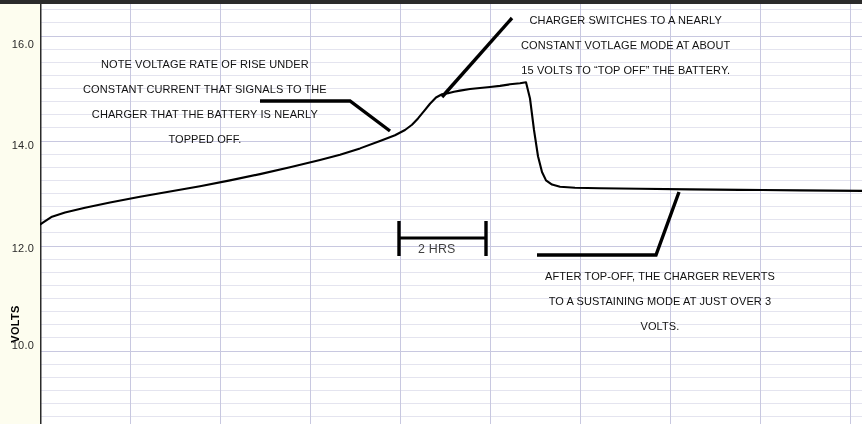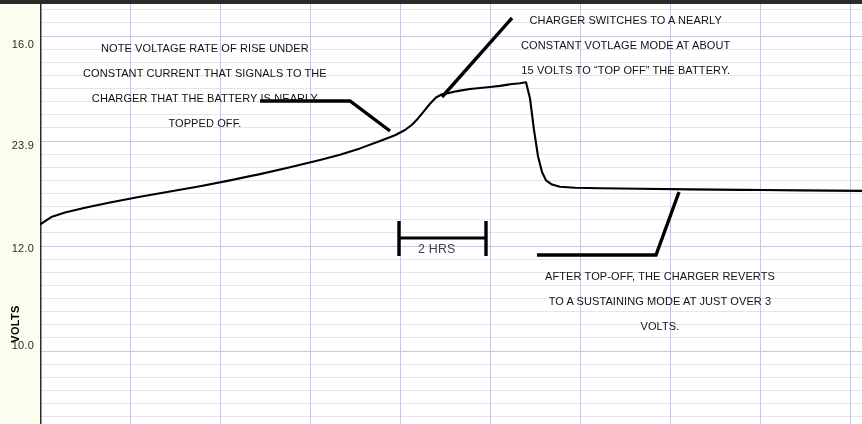--- a/index.html
+++ b/index.html
@@ -67,21 +67,21 @@
   }
   .anno {
     position: absolute;
     font-size: 11px;
     line-height: 25px;
     color: #111;
     white-space: pre;
     letter-spacing: 0.1px;
     text-align: center;
   }
-  #anno-1 { left: 83px;  top: 36px;  }
+  #anno-1 { left: 83px;  top: 52px;  }
   #anno-2 { left: 521px; top: 8px;   }
   #anno-3 { left: 545px; top: 264px; }
   #anno-4 { left: 138px; top: 370px; }
   #hrs-label {
     position: absolute;
     left: 418px;
     top: 242px;
     font-size: 12.4px;
     color: #404040;
     letter-spacing: 0.2px;
@@ -91,21 +91,21 @@
 <body>
 
 <div id="root">
 
   <div id="left-margin"></div>
   <div id="top-border"></div>
 
   <div id="axis-title">VOLTS</div>
 
   <div class="ylabel-text" style="left:0px; top:38px;">16.0</div>
-  <div class="ylabel-text" style="left:0px; top:139px;">23.9</div>
+  <div class="ylabel-text" style="left:0px; top:139px;">14.0</div>
   <div class="ylabel-text" style="left:0px; top:242px;">12.0</div>
   <div class="ylabel-text" style="left:0px; top:339px;">10.0</div>
 
   <div id="plot">
     <svg id="plot-svg" width="822" height="420">
       <g id="minor-grid">
           <line x1="0" x2="822" y1="412.5" y2="412.5" stroke="#e4e4ef" stroke-width="1"></line>
           <line x1="0" x2="822" y1="399.5" y2="399.5" stroke="#e4e4ef" stroke-width="1"></line>
           <line x1="0" x2="822" y1="386.5" y2="386.5" stroke="#e4e4ef" stroke-width="1"></line>
           <line x1="0" x2="822" y1="373.5" y2="373.5" stroke="#e4e4ef" stroke-width="1"></line>

